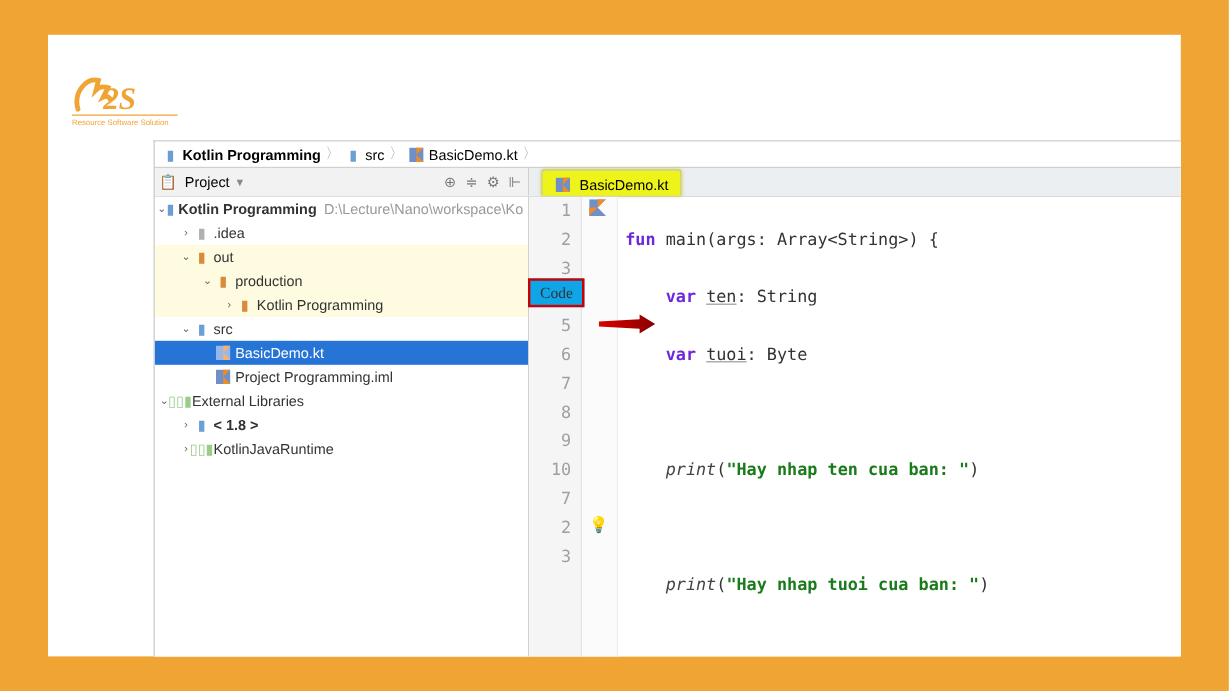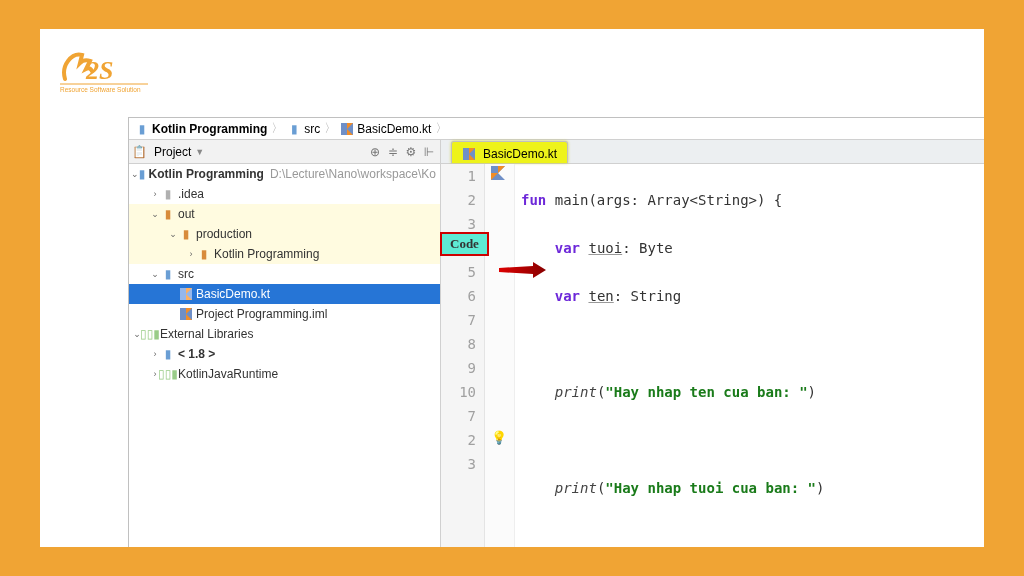--- a/index.html
+++ b/index.html
@@ -1,18 +1,18 @@
 <!DOCTYPE html>
 <html><head>
 <meta charset="utf-8">
 <style>
   * { margin: 0; padding: 0; box-sizing: border-box; }
   body { font-family: "Segoe UI", Arial, sans-serif; font-size: 12px; background: #f0a434; width: 1024px; height: 576px; overflow: hidden; }
   .outer { position: absolute; left: 40px; top: 29px; right: 40px; bottom: 29px; background: #fff; }
-  .logo { position: absolute; left: 20px; top: 20px; }
+  .logo { position: absolute; left: 20px; top: 32px; }
   .ide { position: absolute; left: 88px; top: 88px; right: 0; bottom: 0; background: #fff; border-top: 1px solid #c0c0c0; border-left: 1px solid #c0c0c0; }
   .breadcrumb { height: 22px; background: #fff; border-bottom: 1px solid #d0d0d0; display: flex; align-items: center; padding: 0 6px; gap: 2px; }
   .breadcrumb span { display: inline-flex; align-items: center; }
   .bc-sep { color: #aaa; margin: 0 2px; }
   .row2 { height: 24px; display: flex; border-bottom: 1px solid #d0d0d0; }
   .proj-header { width: 312px; display: flex; align-items: center; background: #f2f2f2; border-right: 1px solid #d0d0d0; padding: 0 4px; }
   .proj-title { font-weight: normal; margin-left: 4px; color: #000000; flex: none; }
   .proj-dd { margin-left: 4px; color: #888; font-size: 9px; }
   .proj-tools { margin-left: auto; display: flex; gap: 4px; color: #777; }
   .proj-tools span { width: 14px; text-align: center; cursor: pointer; }
@@ -28,21 +28,21 @@
   .dim { color: #999; margin-left: 6px; }
   .editor { flex: 1; display: flex; font-family: "Consolas", monospace; font-size: 14px; position: relative; }
   .gutter { width: 44px; background: #f5f5f5; color: #a0a0a0; text-align: right; padding-right: 8px; border-right: 1px solid #e4e4e4; line-height: 24px; }
   .gutter-extra { width: 30px; background: #fbfbfb; border-right: 1px solid #eee; position: relative; }
   .bulb { position: absolute; left: 6px; color: #d9a400; font-size: 13px; }
   .code { flex: 1; line-height: 24px; padding-left: 6px; white-space: pre; color: #333; }
   .kw { color: #6d28d9; font-weight: bold; }
   .str { color: #1a7b1a; font-weight: bold; }
   .it { font-style: italic; color: #444; }
   .und { text-decoration: underline; text-decoration-color: #999; }
-  .code-badge { position: absolute; left: -1px; top: 68px; background: #5eead4; border: 2px solid #cc0000; padding: 2px 8px; font-family: "Segoe UI"; font-weight: bold; font-size: 13px; color: #333; z-index: 5; }
+  .code-badge { position: absolute; left: -1px; top: 68px; background: #0ea5e9; border: 2px solid #cc0000; padding: 2px 8px; font-family: "Segoe UI"; font-weight: normal; font-size: 13px; color: #333; z-index: 5; }
   .arrow { position: absolute; left: 58px; top: 96px; z-index: 5; }
   .folder-blue { color: #6a9ed4; }
   .folder-orange { color: #d88b3a; }
   .folder-grey { color: #b0b0b0; }
 </style>
 </head>
 <body>
 
 <div class="outer">
   <div class="logo">
@@ -202,22 +202,22 @@
         <div class="gutter-extra">
           <span style="position:absolute;top:2px;left:6px"><svg width="14" height="14">
                 <path d="M0 0 L14 0 L7 7 L14 14 L0 14 Z" fill="#6f8fc7"></path>
                 <path d="M7 0 L14 0 L7 7 Z" fill="#f08c28"></path>
                 <path d="M0 7 L7 7 L0 14 Z" fill="#f08c28"></path>
               </svg></span>
           <span class="bulb" style="top:266px">💡</span>
         </div>
         <div class="code">
 <div><span class="kw">fun</span><span> main(args: Array&lt;String&gt;) {</span></div>
+<div>    <span class="kw">var</span> <span class="und">ten</span><span>: String</span></div>
 <div>    <span class="kw">var</span> <span class="und">tuoi</span><span>: Byte</span></div>
-<div>    <span class="kw">var</span> <span class="und">ten</span><span>: String</span></div>
 <div> </div>
 <div>    <span class="it">print</span><span>(</span><span class="str">"Hay nhap ten cua ban: "</span><span>)</span></div>
 <div> </div>
 <div>    <span class="it">print</span><span>(</span><span class="str">"Hay nhap tuoi cua ban: "</span><span>)</span></div>
 <div>    </div>
 
 
 
 
         </div>

